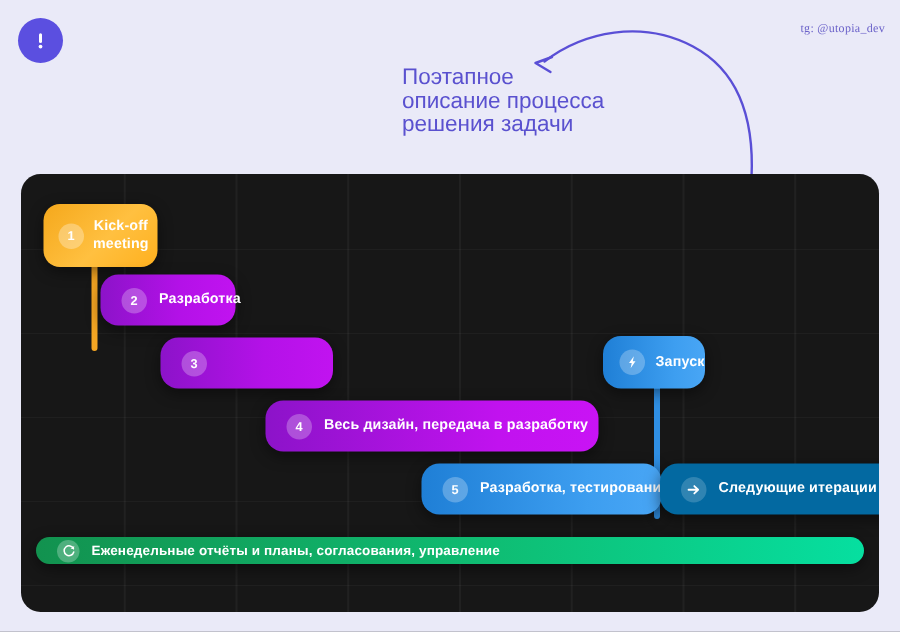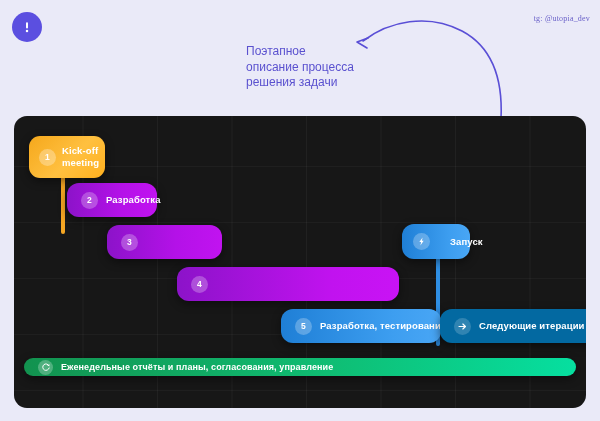--- a/index.html
+++ b/index.html
@@ -26,22 +26,22 @@
 
   .handle {
     position: absolute; right: 10px; top: 14px;
     font-size: 8px; letter-spacing: .2px;
     color: #6a61c9;
     font-family: "Liberation Serif", serif;
     margin-left: 41px;
   }
 
   .annotation {
-    position: absolute; left: 246px; top: 44px;
-    font-size: 12px; line-height: 15.5px;
+    position: absolute; left: 268px; top: 44px;
+    font-size: 15px; line-height: 15.5px;
     color: #5a51cf;
     white-space: pre-line;
   }
 
   .arrow-layer {
     position: absolute; left: 0; top: 0;
     width: 600px; height: 421px;
     pointer-events: none;
   }
 
@@ -85,21 +85,21 @@
   .card .badge {
     flex: 0 0 auto;
     width: 17px; height: 17px;
     border-radius: 50%;
     background: rgba(255,255,255,.26);
     display: flex; align-items: center; justify-content: center;
     font-size: 8.5px; font-weight: bold; color: #fff;
     line-height: 1;
   }
   .card .badge svg { display: block; }
-  .card .label { line-height: 12px; }
+  .card .label { line-height: 12px; text-align: center; }
   .card.two-line .label { white-space: pre-line; }
 
   .c-kickoff {
     left: 29px; top: 136px; width: 76px; height: 42px;
     background: linear-gradient(135deg, #f5a81c 0%, #ffc040 55%, #ffb01e 100%);
     border-radius: 11px;
     padding: 0 10px; gap: 6px;
   }
   .c-kickoff .badge { background: rgba(255,255,255,.30); }
 
@@ -115,21 +115,21 @@
     left: 177px; top: 267px; width: 222px; height: 34px;
     background: linear-gradient(90deg, #8c13c9 0%, #c112ef 70%, #c913f5 100%);
   }
   .c-dev {
     left: 281px; top: 309px; width: 160px; height: 34px;
     background: linear-gradient(90deg, #1f7fd6 0%, #3d9ef0 70%, #49a6f5 100%);
   }
   .c-launch {
     left: 402px; top: 224px; width: 68px; height: 35px;
     background: linear-gradient(90deg, #1f7fd6 0%, #3d9ef0 70%, #49a6f5 100%);
-    padding: 0 11px; gap: 20px;
+    padding: 0 11px; gap: 7px;
   }
   .c-next {
     left: 440px; top: 309px; width: 174px; height: 34px;
     background: #0369a1;
     box-shadow: 0 3px 10px rgba(0,0,0,.5);
   }
   .c-next .badge { background: rgba(255,255,255,.18); }
 
   .c-weekly {
     left: 24px; top: 358px; width: 552px; height: 18px;
@@ -180,20 +180,21 @@
       <span class="badge">2</span>
       <span class="label">Разработка</span>
     </div>
 
     <div class="card c-concept" style="left:93px; top:109px;">
       <span class="badge">3</span>
     </div>
 
     <div class="card c-design" style="left:163px; top:151px;">
       <span class="badge">4</span>
+      <span class="label">Весь дизайн, передача в разработку</span>
     </div>
 
     <div class="card c-dev" style="left:267px; top:193px;">
       <span class="badge">5</span>
       <span class="label">Разработка, тестирование</span>
     </div>
 
     <div class="card c-launch" style="left:388px; top:108px;">
       <span class="badge">
         <svg width="9" height="9" viewBox="0 0 10 10">

